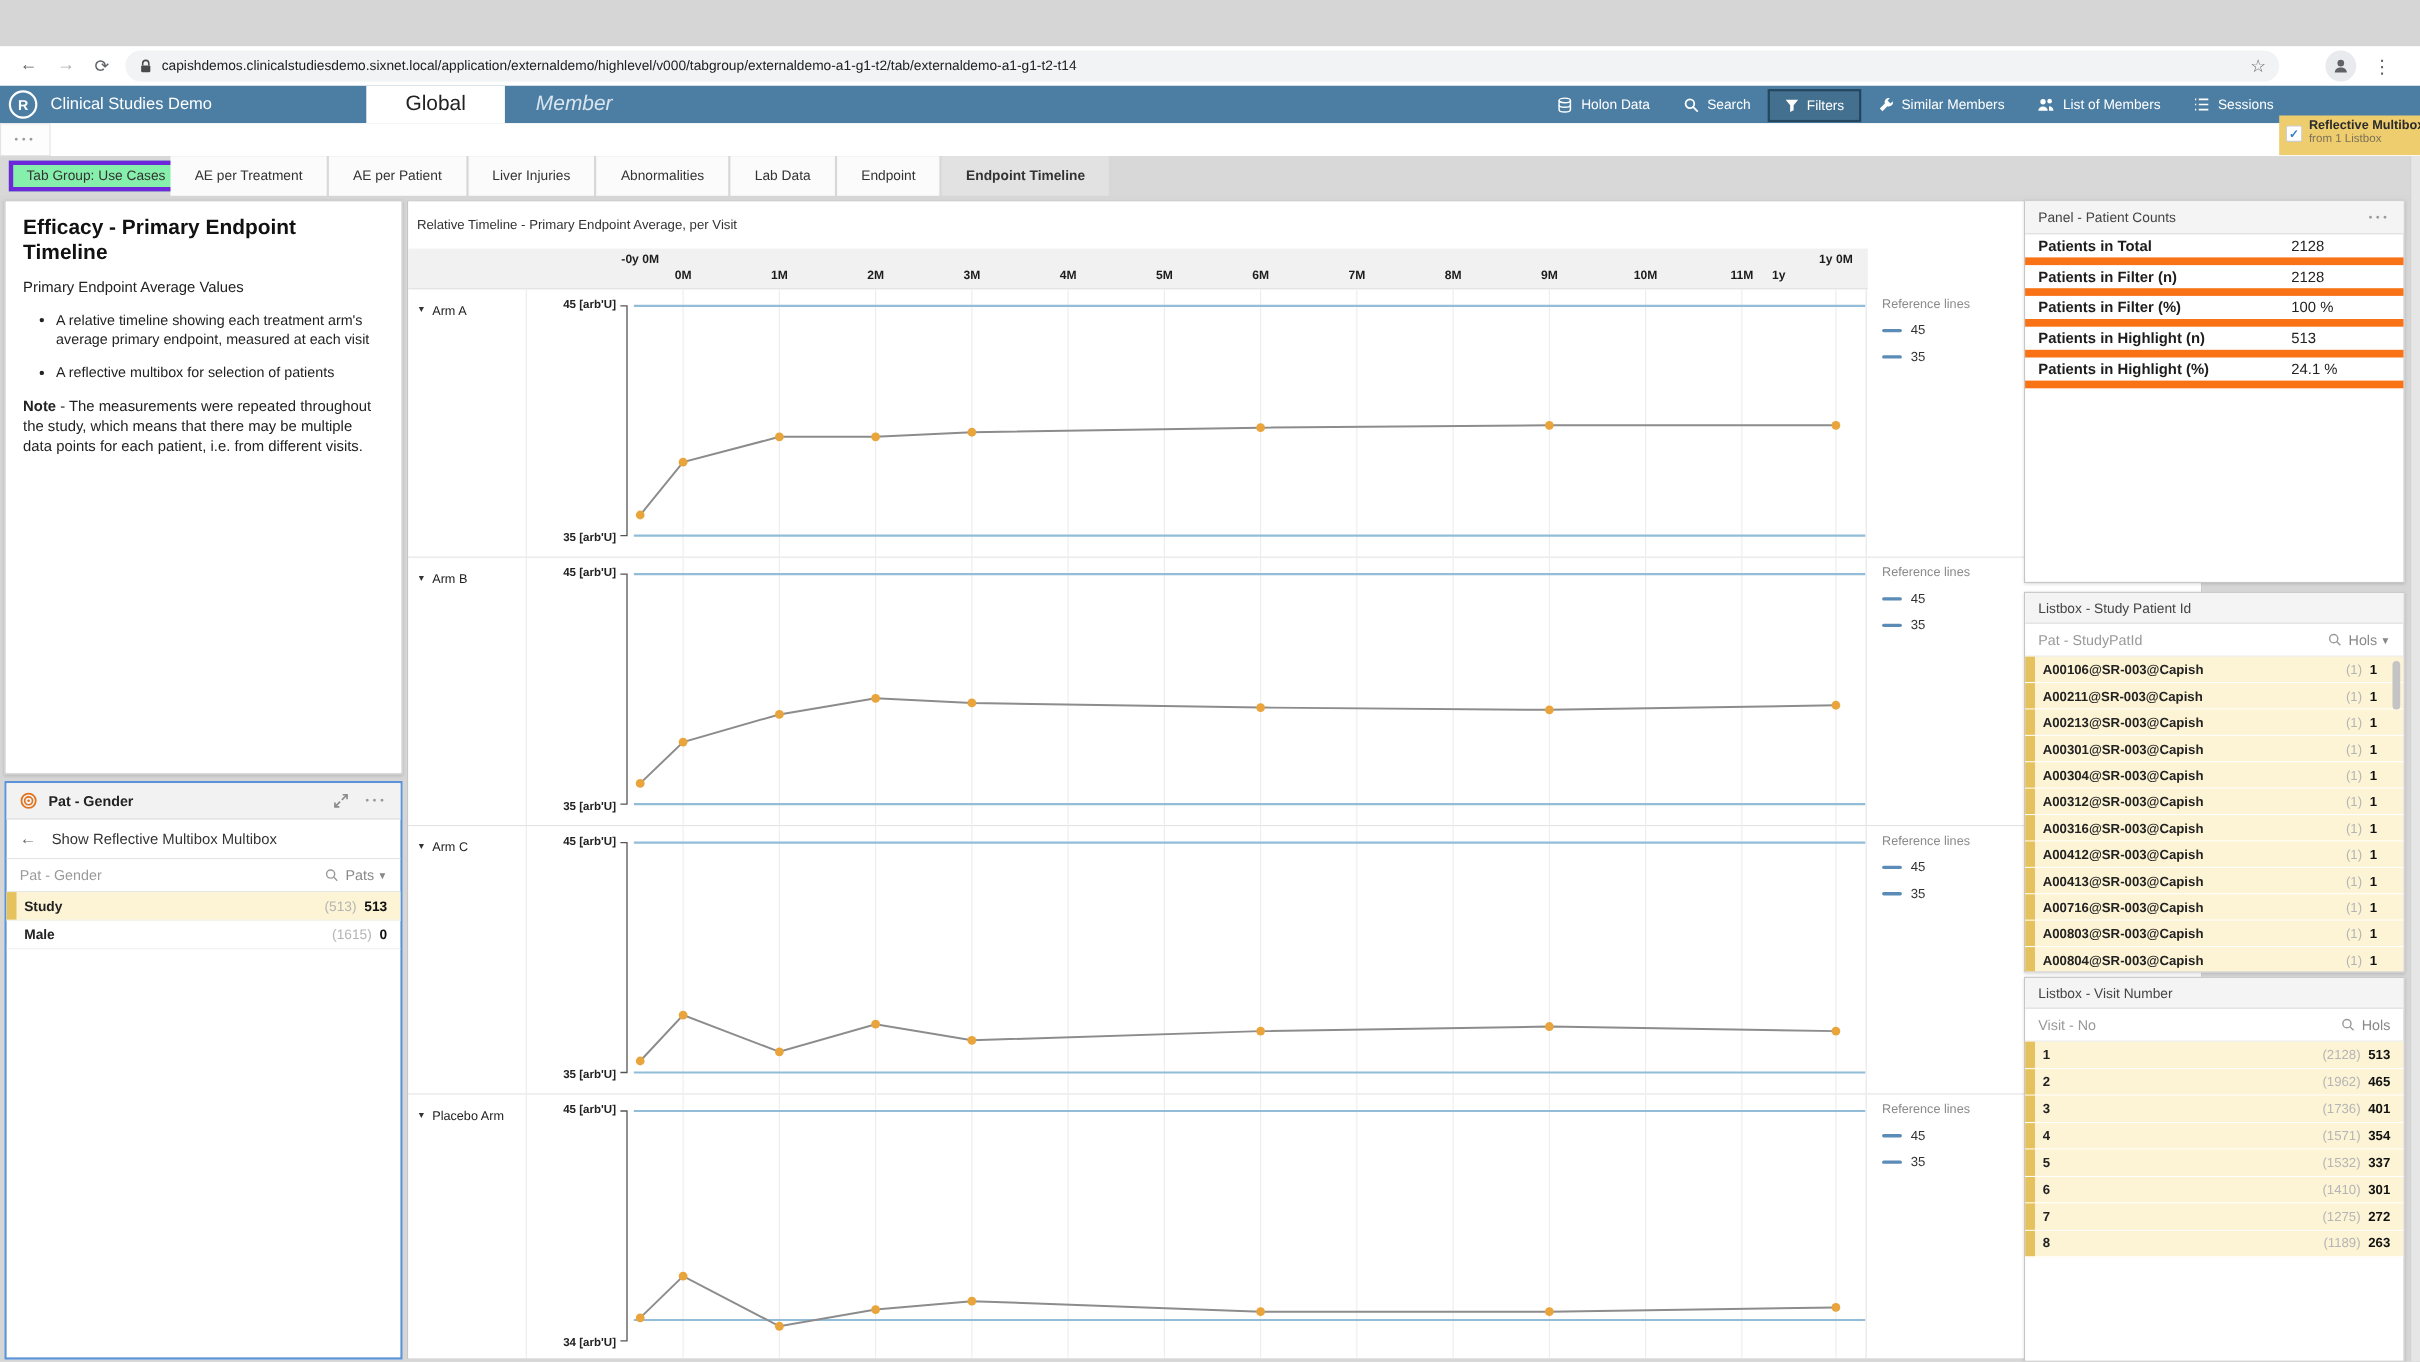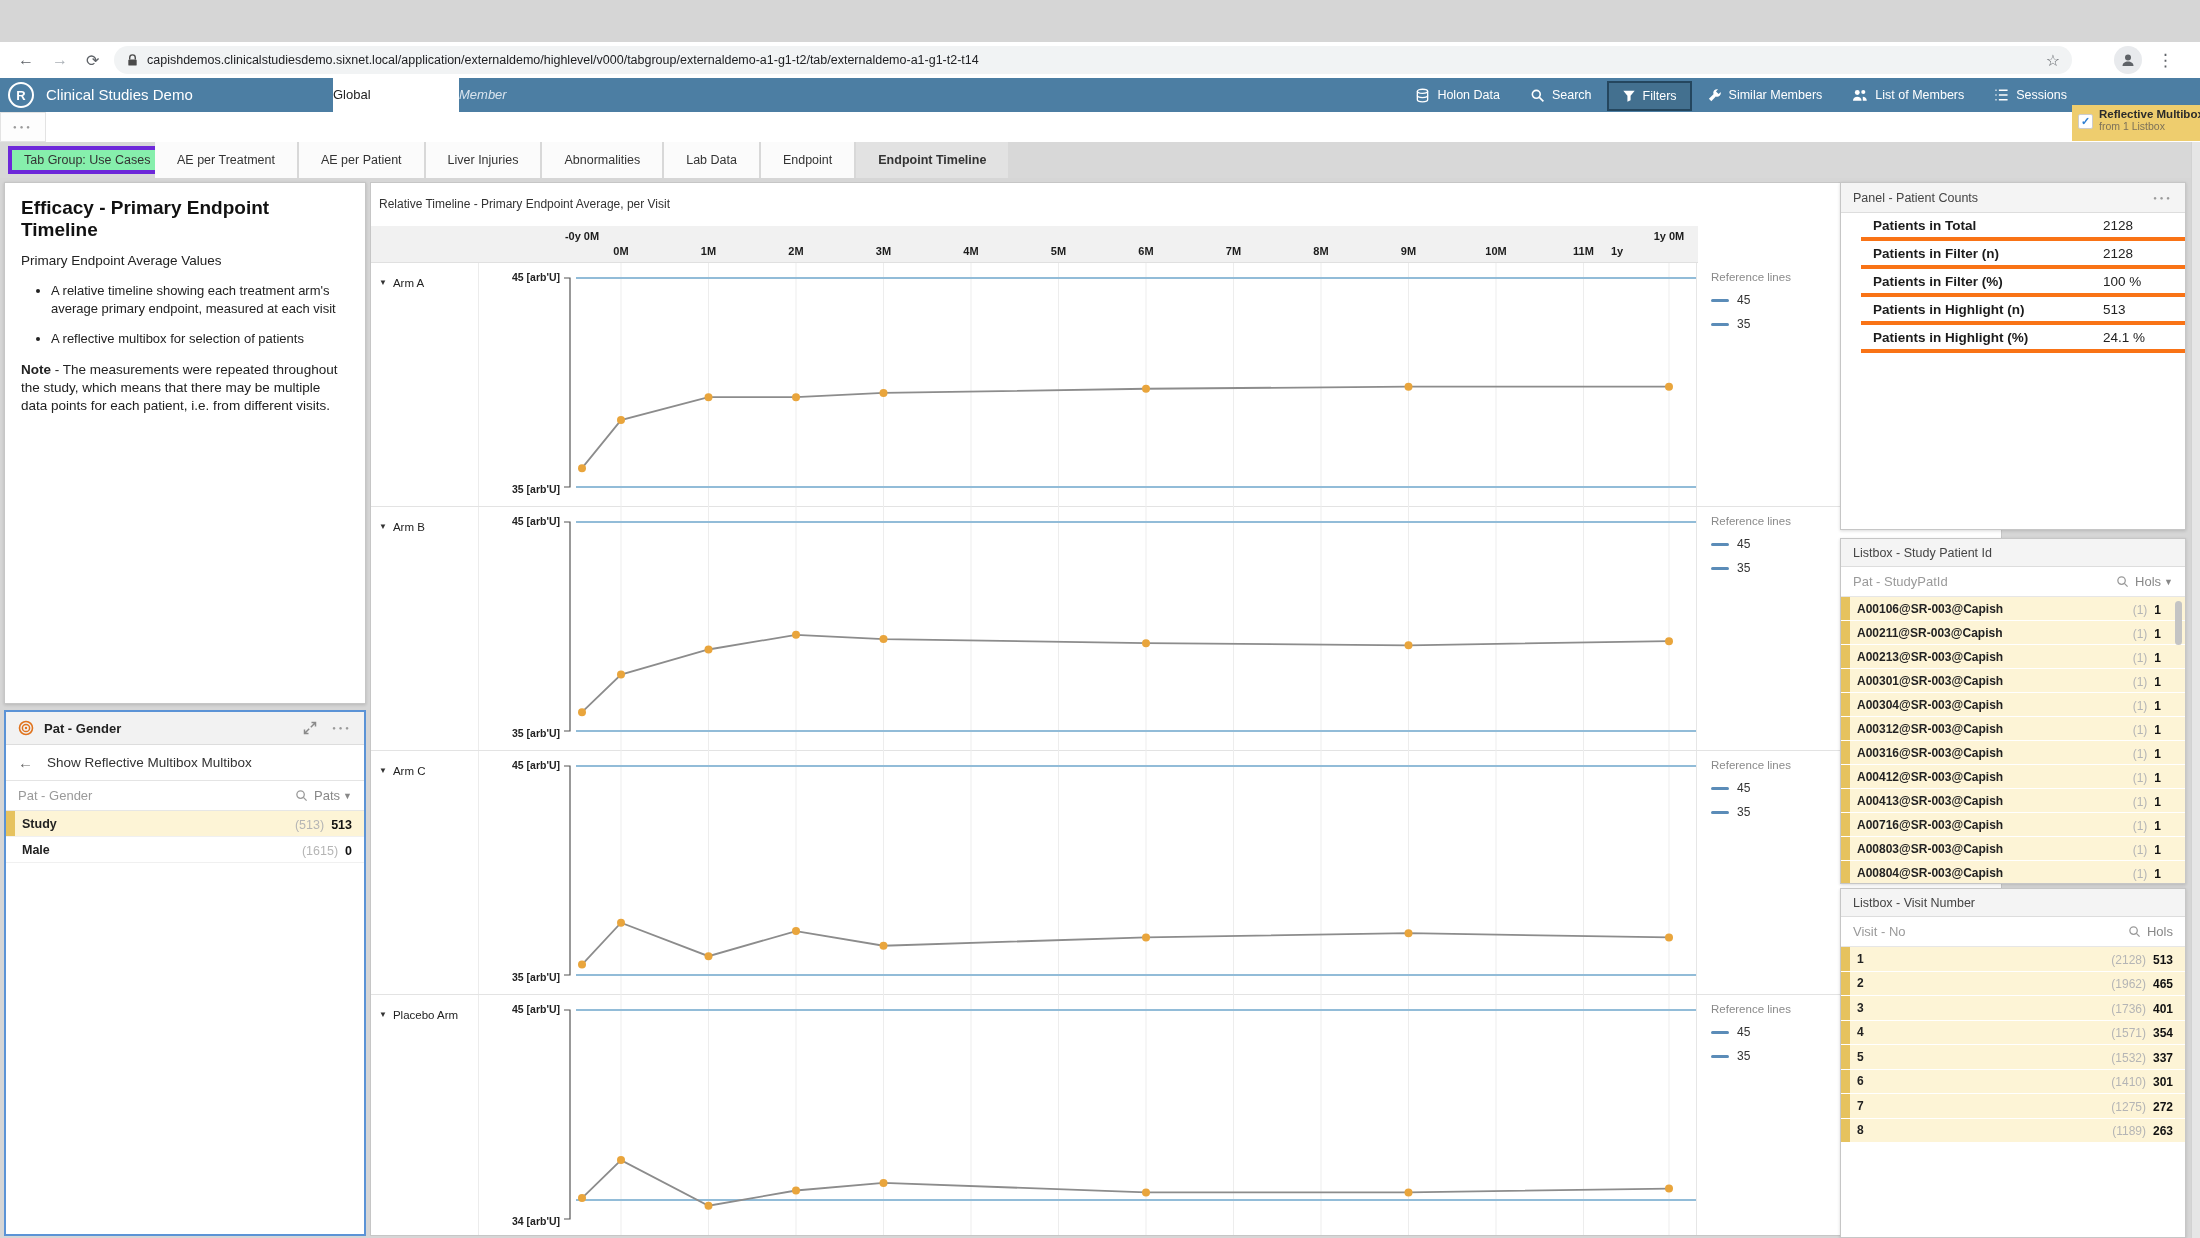--- a/index.html
+++ b/index.html
@@ -26,21 +26,21 @@
   .star { font-size:16px; color:#5f6368; }
   .avatar { position:absolute; right:58px; top:46px; width:28px; height:28px; border-radius:50%;
     background:#e8eaed; display:flex; align-items:center; justify-content:center; }
   .kebab { position:absolute; right:26px; top:50px; font-size:17px; color:#5f6368; }
 
   
   .appheader { position:absolute; left:0; top:78px; width:2200px; height:34px; background:#4c7ea3; }
   .logo { position:absolute; left:8px; top:4px; width:26px; height:26px; border:2px solid #fff;
     border-radius:50%; color:#fff; font-size:13px; font-weight:bold; display:flex; align-items:center; justify-content:center; }
   .app-title { position:absolute; left:46px; top:0; height:34px; line-height:34px; color:#fff; font-size:15px; }
-  .app-tab { position:absolute; top:0; width:126px; height:34px; line-height:34px; text-align:left; font-size:13px; }
+  .app-tab { position:absolute; top:0; width:126px; height:34px; line-height:34px; text-align:center; font-size:19px; }
   .app-tab.active { left:333px; background:#fff; color:#222; }
   .app-tab.member { left:459px; color:#d9e4ee; font-style:italic; }
   .hd-actions { position:absolute; right:118px; top:0; height:34px; display:flex; align-items:center; }
   .hd-action { display:flex; align-items:center; color:#fff; font-size:12.5px; padding:0 15px; height:34px; }
   .hd-action .hd-ic { display:flex; margin-right:7px; }
   .hd-action.active { height:30px; margin-top:2px; background:#43708f; outline:2px solid #24465e; outline-offset:-2px; }
 
   
   .substrip { position:absolute; left:0; top:112px; width:2200px; height:30px; background:#fff; }
   .more-btn { position:absolute; left:0; top:0; width:46px; height:30px; background:#fdfdfd;
@@ -118,21 +118,21 @@
   .y-lab.top { top:8px; }
   .y-lab.bot { bottom:11px; }
   .bracket { position:absolute; right:2px; top:0; }
   .legend-col { width:139px; border-left:1px solid #e6e6e6; padding:8px 0 0 14px; }
   .leg-title { font-size:11.5px; color:#8a8a8a; }
   .leg-item { display:flex; align-items:center; margin-top:10px; font-size:12px; color:#333; }
   .leg-dash { width:18px; height:3px; border-radius:2px; background:#5b8cb8; margin-right:8px; }
 
   
   .panel-counts { left:1840px; top:182px; width:346px; height:348px; }
-  .pc-row { position:relative; height:28px; border-bottom:4px solid #f97316; display:flex; align-items:center;margin-left:20px; }
+  .pc-row { position:relative; height:28px; border-bottom:7px solid #f97316; display:flex; align-items:center; }
   .pc-label { font-size:13.5px; font-weight:bold; color:#1c1c1c; padding-left:12px; }
   .pc-value { position:absolute; left:242px; font-size:13.5px; color:#222; }
   .panel-patid { left:1840px; top:538px; width:346px; height:346px; overflow:hidden; }
   .panel-patid .panel-head, .panel-visit .panel-head { height:28px; }
   .pat-row { height:24px; }
   .pat-row .lb-right { padding-right:24px; }
   .pat-row .lb-label, .pat-row .lb-count, .pat-row .lb-value { font-size:12px; }
   .scroll-thumb { position:absolute; right:3px; top:62px; width:7px; height:44px; border-radius:4px; background:#c4c4c4; }
   .panel-visit { left:1840px; top:888px; width:346px; height:350px; overflow:hidden; }
   .visit-row { height:24.5px; }

